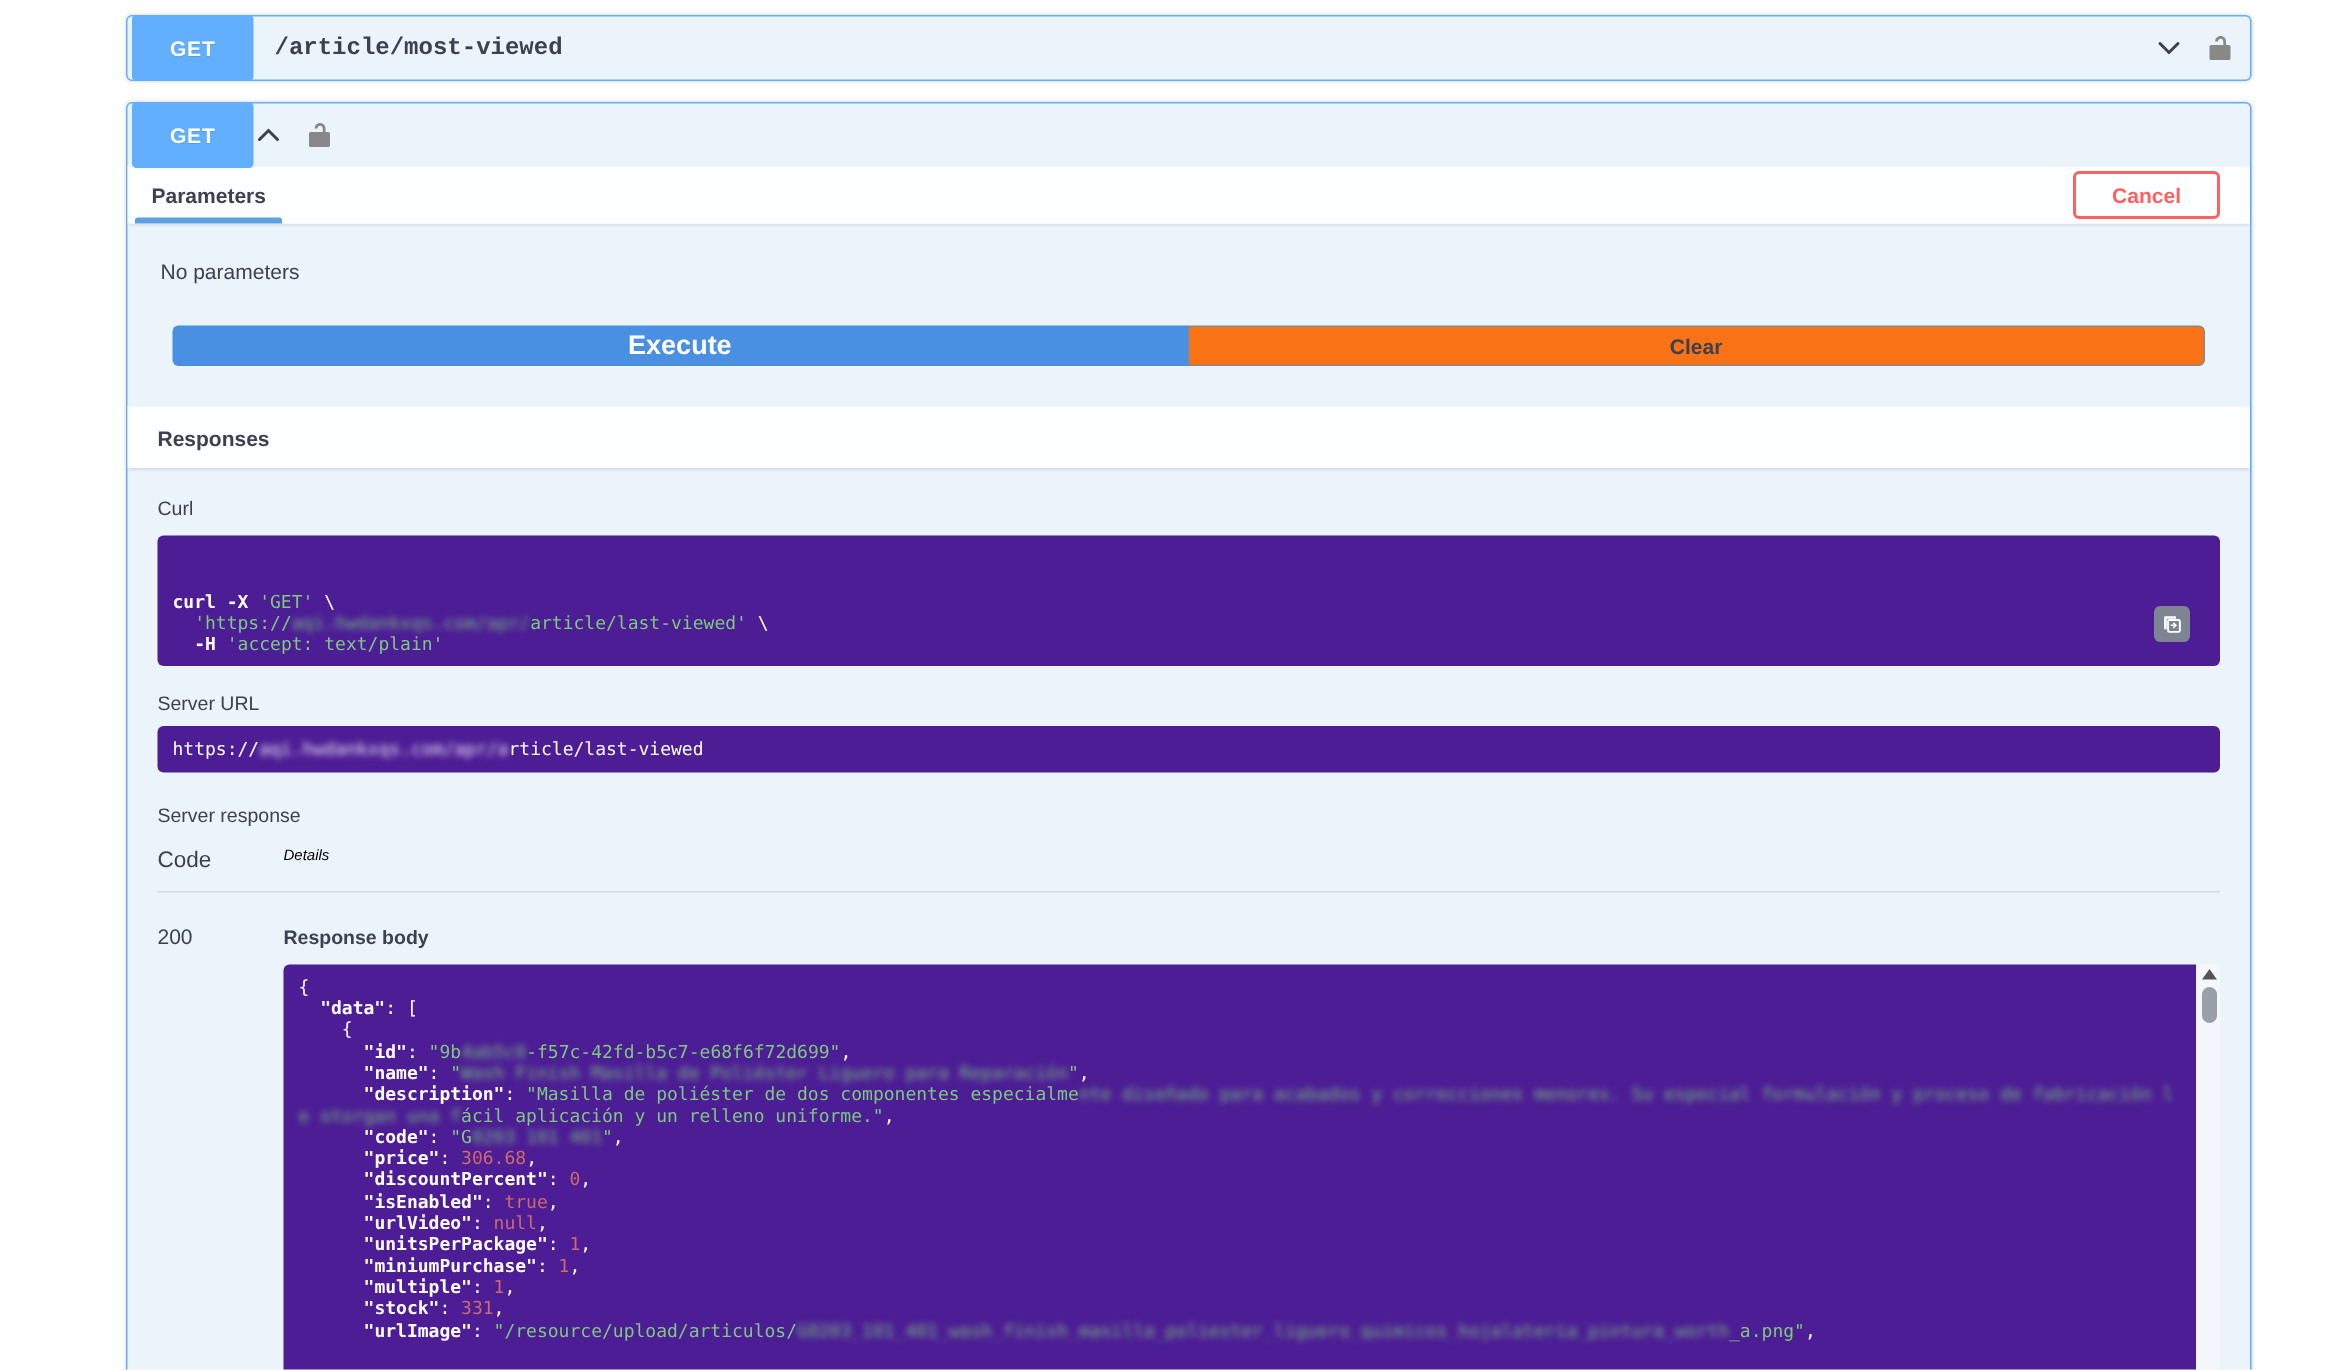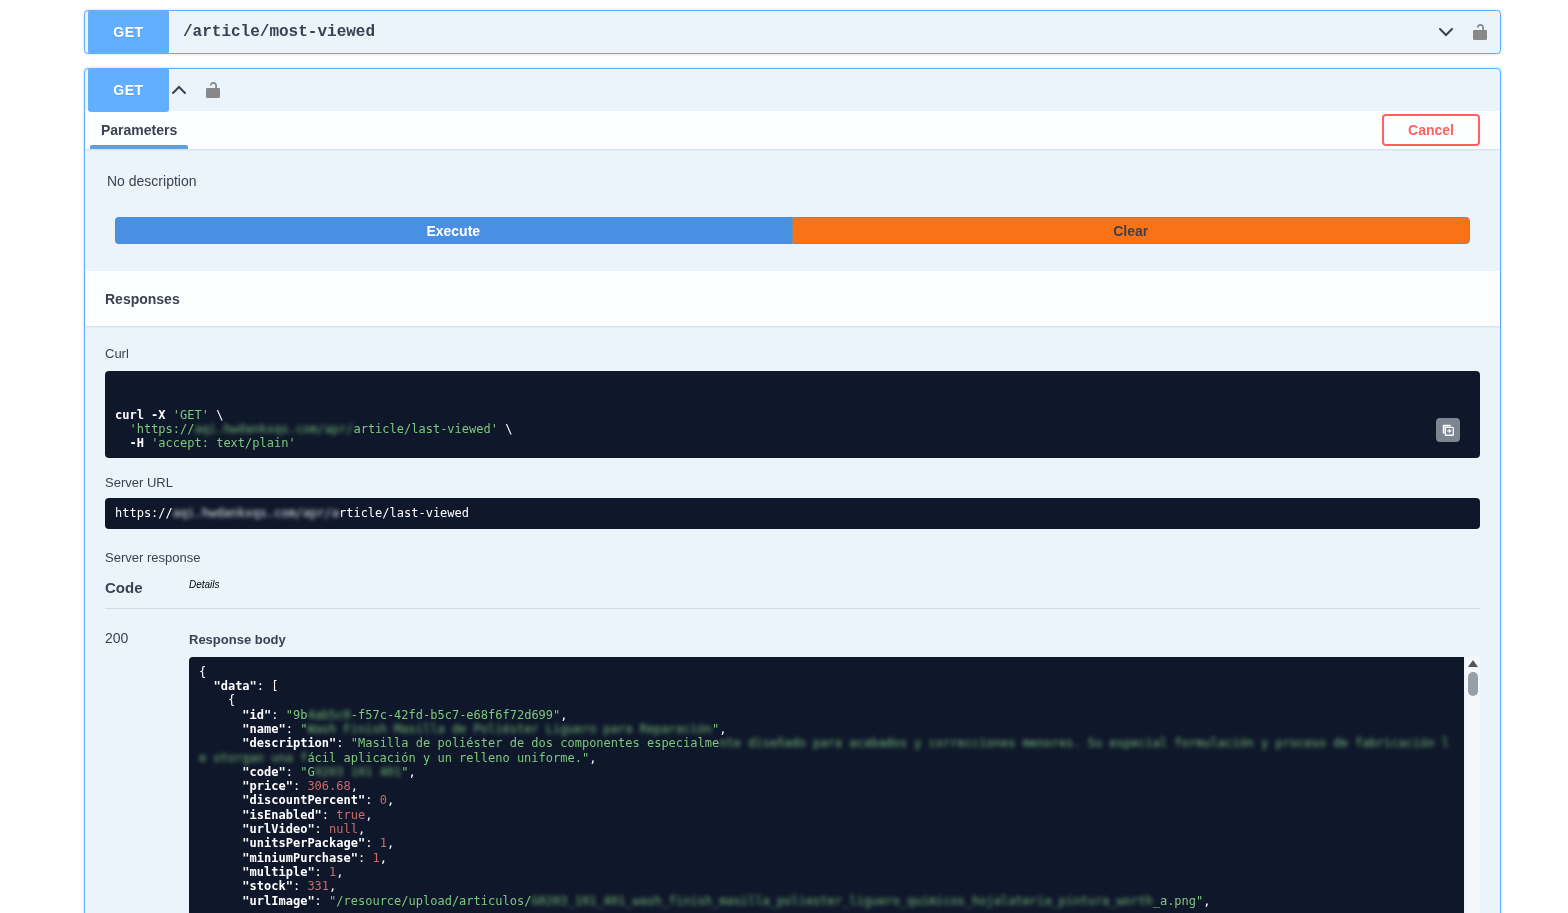--- a/index.html
+++ b/index.html
@@ -19,56 +19,56 @@
   .endpoint-path { margin-left:14px; font-family:Liberation Mono, monospace;
                    font-weight:bold; font-size:16px; color:#3b4151; flex:1; }
   .header-icons { display:flex; align-items:center; gap:14px; }
   .icon-btn { background:none; border:none; cursor:pointer; padding:0; display:flex; align-items:center; }
 
   
   .section-header { background:rgba(255,255,255,.85); display:flex; align-items:center;
                     justify-content:space-between; padding:0 20px;
                     box-shadow:0 1px 2px rgba(0,0,0,.1); }
   .params-header { height:38px;padding-left:14px; }
-  .responses-header { height:55px;align-items:center; }
+  .responses-header { height:41px;align-items:center; }
   .tab-item { height:100%; display:flex; align-items:center; position:relative; cursor:pointer; }
   .tab-item .tab-label { font-size:14px; font-weight:bold; color:#3b4151; padding:0 2px; }
   .tab-item::after { content:''; position:absolute; left:-9px; right:-9px; bottom:0;
                      height:4px; background:#5da0e0; border-radius:2px 2px 0 0; }
   .btn-cancel { border:2px solid #ff6060; color:#ff6060; background:transparent;
                 font-weight:bold; font-size:14px; padding:6px 24px; border-radius:4px; cursor:pointer; }
   .section-title { font-size:14px; font-weight:bold; color:#3b4151; }
 
   
   .no-params { padding:24px 22px 4px; font-size:14px; color:#3b4151; }
   .execute-wrapper { padding:24px 30px 27px; display:flex; }
-  .btn-execute { flex:1; background:#4990e2; color:#fff; font-weight:bold; font-size:14px;
+  .btn-execute { flex:1; background:#4990e2; color:#fff; font-weight:bold; font-size:18px;
                  border:none; height:27px; border-radius:4px 0 0 4px; cursor:pointer; }
   .btn-clear { flex:1; background:#f97316; color:#3b4151; font-weight:bold; font-size:14px;
                border:1px solid #888; height:27px; border-radius:0 4px 4px 0; cursor:pointer; }
 
   
   .responses-inner { padding:18px 20px 20px; }
   .block-label { font-size:13px; color:#3b4151; }
-  .code-block { background:#0f172a; border-radius:4px; padding:8px 10px; margin-top:9px;
+  .code-block { background:#4c1d95; border-radius:4px; padding:8px 10px; margin-top:9px;
                 font-family:"DejaVu Sans Mono", monospace; font-size:12px; line-height:14.3px;
                 color:#fff; white-space:pre-wrap; word-break:break-all; position:relative; }
   .curl-block { min-height:59px; }
   .requrl-block { margin-top:8px; }
   .request-url-label { display:block; margin-top:17px; }
   .server-response-label { display:block; margin-top:21px; font-size:13px; }
 
   .copy-btn { position:absolute; right:10px; bottom:7px; width:24px; height:24px;
               background:#7d8492; border:none; border-radius:4px; cursor:pointer;
               display:flex; align-items:center; justify-content:center; }
 
   .resp-table { margin-top:14px; }
   .resp-table-head { display:flex; padding-bottom:12px; border-bottom:1px solid #d5dae0; }
   .col-code { width:84px; flex:none; }
-  .code-col-title { font-size:15px; font-weight:bold; color:#3b4151; }
+  .code-col-title { font-size:15px; font-weight:normal; color:#3b4151; }
   .details-col-title { font-size:10px; color:#000000;font-style:italic; }
   .resp-row { display:flex; margin-top:21px; }
   .status-code { font-size:14px; color:#3b4151; }
   .resp-details { flex:1; min-width:0; }
   .response-body-label { font-size:13px; font-weight:600; color:#3b4151; }
   .resp-body-wrap { display:flex; margin-top:9px; align-items:stretch; }
   .resp-body-code { flex:1; margin-top:0; min-height:300px; border-radius:4px 0 0 4px; }
 
   
   .seg.k { color:#ffffff; font-weight:bold; }
@@ -127,21 +127,21 @@
       </span>
     </div>
 
     <div class="section-header params-header">
       <div class="tab-item">
         <span class="tab-label">Parameters</span>
       </div>
       <button class="btn-cancel">Cancel</button>
     </div>
 
-    <div class="no-params">No description</div>
+    <div class="no-params">No parameters</div>
 
     <div class="execute-wrapper">
       <button class="btn-execute">Execute</button>
       <button class="btn-clear">Clear</button>
     </div>
 
     <div class="section-header responses-header">
       <span class="section-title">Responses</span>
     </div>
 

